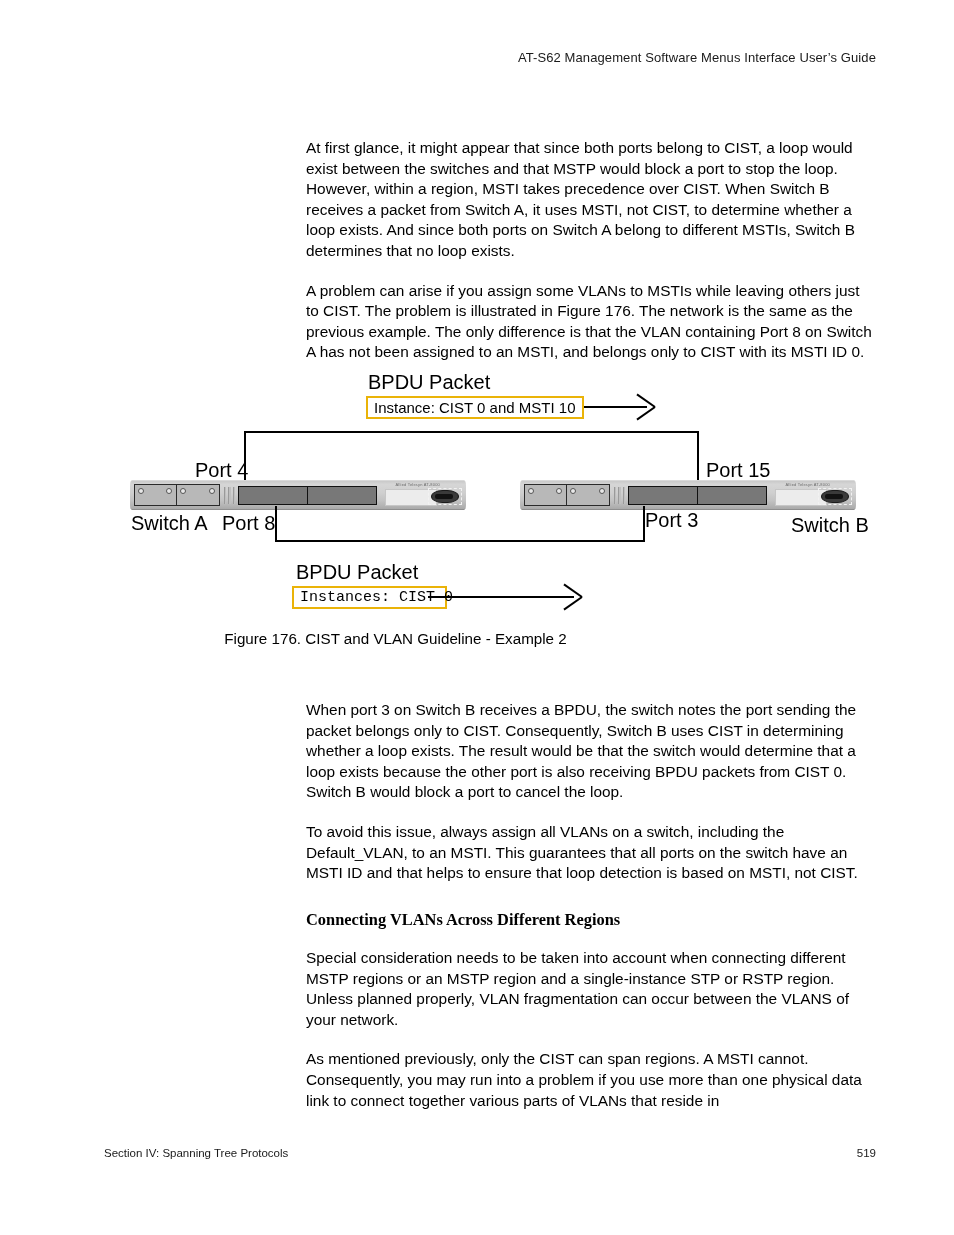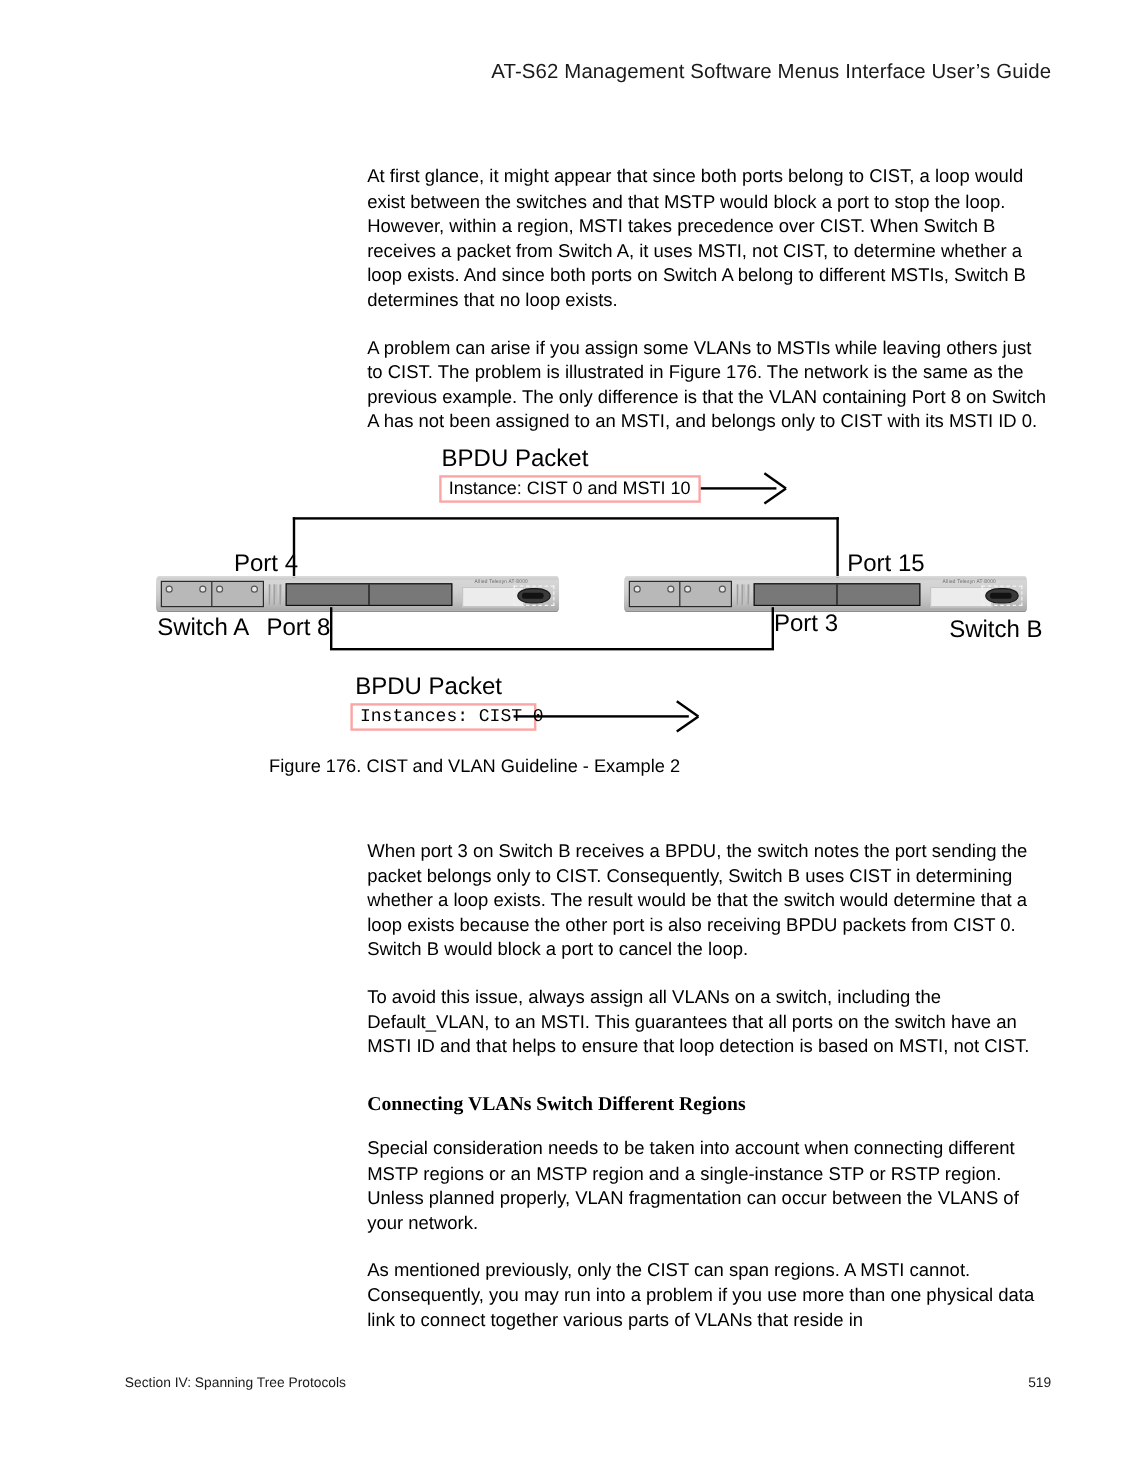--- a/index.html
+++ b/index.html
@@ -17,21 +17,21 @@
     height: 1235px;
     background: #ffffff;
     overflow: hidden;
   }
 
   
   .runhead {
     position: absolute;
     top: 50px;
     right: 78px;
-    font-size: 17px;
+    font-size: 13px;
     letter-spacing: 0.1px;
     color: #1a1a1a;
     white-space: nowrap;
   }
   .footer-left {
     position: absolute;
     left: 104px;
     top: 1147px;
     font-size: 11.5px;
     color: #1a1a1a;
@@ -89,21 +89,21 @@
   }
   #figure .lbl {
     position: absolute;
     font-size: 20px;
     line-height: 17px;
     color: #000;
     white-space: nowrap;
   }
   .ibox {
     position: absolute;
-    border: 2px solid #fca5a5;
+    border: 2px solid #eab308;
     background: #fff;
     font-size: 15px;
     line-height: 1;
     color: #000;
     white-space: nowrap;
     box-sizing: border-box;
     display: flex;
     align-items: center;
     padding: 0 6px;
   }
@@ -370,21 +370,21 @@
   </div>
 
   <div class="figcaption" style="top:630px;">Figure 176. CIST and VLAN Guideline - Example 2</div>
 
   <div class="bodycol" style="top:700px;">
     <p class="para">When port 3 on Switch B receives a BPDU, the switch notes the port sending the packet belongs only to CIST. Consequently, Switch B uses CIST in determining whether a loop exists. The result would be that the switch would determine that a loop exists because the other port is also receiving BPDU packets from CIST 0. Switch B would block a port to cancel the loop.</p>
     <p class="para">To avoid this issue, always assign all VLANs on a switch, including the Default_VLAN, to an MSTI. This guarantees that all ports on the switch have an MSTI ID and that helps to ensure that loop detection is based on MSTI, not CIST.</p>
   </div>
 
   <div class="bodycol" style="top:910px;">
-    <h2 class="heading">Connecting VLANs Switch Different Regions</h2>
+    <h2 class="heading">Connecting VLANs Across Different Regions</h2>
   </div>
 
   <div class="bodycol" style="top:948px;">
     <p class="para">Special consideration needs to be taken into account when connecting different MSTP regions or an MSTP region and a single-instance STP or RSTP region. Unless planned properly, VLAN fragmentation can occur between the VLANS of your network.</p>
     <p class="para">As mentioned previously, only the CIST can span regions. A MSTI cannot. Consequently, you may run into a problem if you use more than one physical data link to connect together various parts of VLANs that reside in</p>
   </div>
 
   <div class="footer-left">Section IV: Spanning Tree Protocols</div>
   <div class="footer-right">519</div>
 

